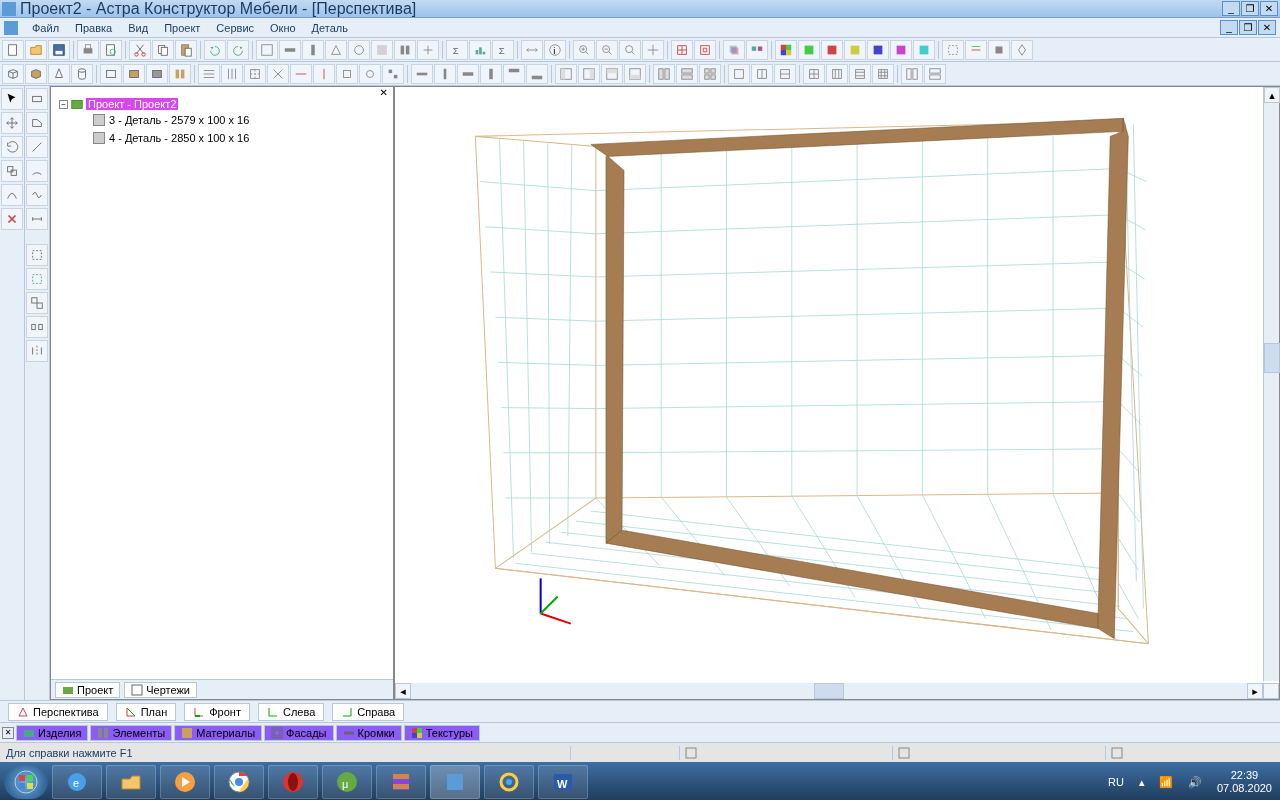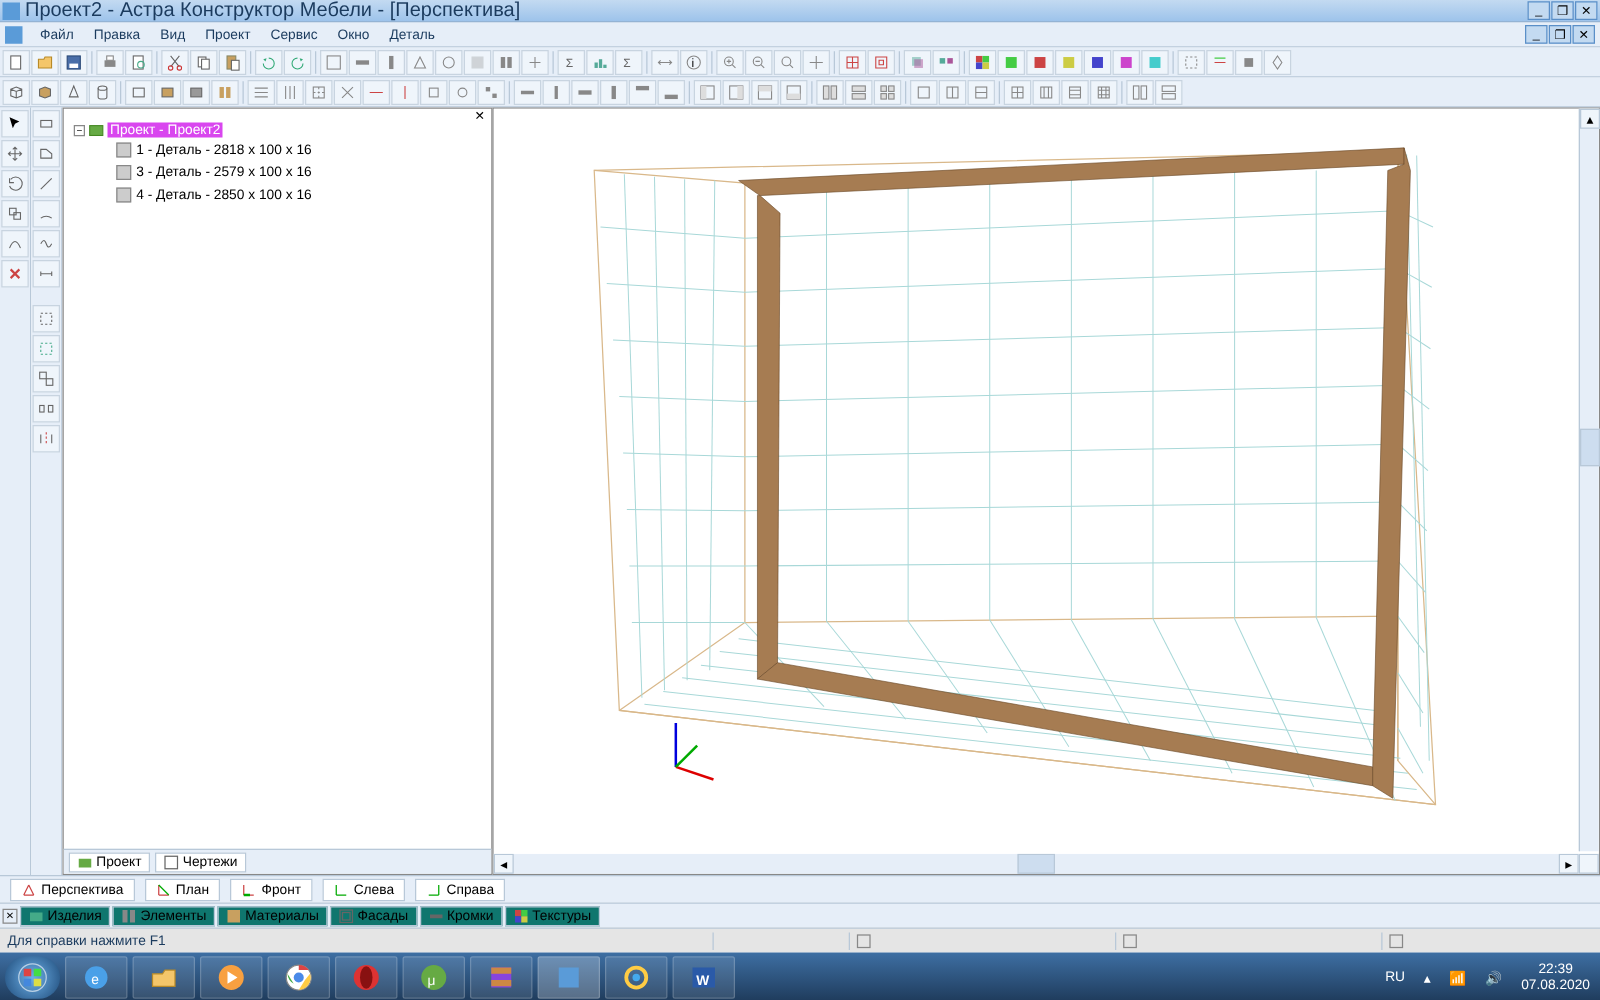--- a/index.html
+++ b/index.html
@@ -40,21 +40,21 @@
 .vp-scroll-v { width: 16px; background: #e6eef8; position: absolute; right: 0; top: 0; bottom: 18px; border-left: 1px solid #b8c8d8; }
 .vp-scroll-h { height: 16px; background: #e6eef8; display: flex; }
 .sbtn { width: 16px; height: 16px; border: 1px solid #b8c8d8; background: #eff5fb; display: flex; align-items: center; justify-content: center; }
 .sthumb { width: 16px; height: 30px; background: #cdddef; border: 1px solid #b8c8d8; margin: auto; }
 .sthumb-h { width: 30px; height: 16px; background: #cdddef; border: 1px solid #b8c8d8; margin: 0 auto; }
 .strack-h { flex: 1; display: flex; align-items: center; justify-content: center; }
 .view-tabs { height: 22px; background: #e6eef8; display: flex; align-items: center; padding: 0 8px; gap: 8px; border-top: 1px solid #b8c8d8; }
 .vtab { padding: 2px 8px; border: 1px solid #b8c8d8; background: #fff; display: flex; align-items: center; gap: 4px; cursor: pointer; }
 .vtab-ico { width: 12px; height: 12px; }
 .panel-tabs { height: 20px; background: #e6eef8; display: flex; align-items: center; padding: 0 2px; gap: 2px; border-top: 1px solid #b8c8d8; }
-.ptab { padding: 1px 6px; border: 1px solid #b8c8d8; background: #0f766e; display: flex; align-items: center; gap: 3px; cursor: pointer; }
+.ptab { padding: 1px 6px; border: 1px solid #b8c8d8; background: #8b5cf6; display: flex; align-items: center; gap: 3px; cursor: pointer; }
 .ptab-close { width: 12px; height: 12px; border: 1px solid #888; font-size: 8px; line-height: 10px; text-align: center; cursor: pointer; }
 .statusbar { height: 20px; background: #e5e5e5; display: flex; align-items: center; padding: 0 6px; border-top: 1px solid #b8c8d8; color: #1b3b5e; }
 .status-sep { width: 1px; height: 14px; background: #b8c8d8; margin: 0 4px; }
 .taskbar { height: 40px; background: linear-gradient(#3e6fa3,#1e3a5a); display: flex; align-items: center; padding: 0 4px; gap: 4px; }
 .start-btn { width: 44px; height: 34px; border-radius: 22px; background: radial-gradient(circle,#6db0e8,#1e4a78); display: flex; align-items: center; justify-content: center; }
 .task-btn { width: 50px; height: 34px; background: rgba(255,255,255,0.1); border: 1px solid rgba(255,255,255,0.2); border-radius: 2px; display: flex; align-items: center; justify-content: center; cursor: pointer; }
 .task-btn.active { background: rgba(255,255,255,0.25); }
 .task-btn svg { width: 24px; height: 24px; }
 .systray { margin-left: auto; display: flex; align-items: center; gap: 15px; color: #fff; font-size: 11px; padding-right: 4px; }
 .clock { display: flex; flex-direction: column; align-items: center; line-height: 13px; }
@@ -667,24 +667,20 @@
   <div class="tree-panel">
     <div class="tree-close">✕</div>
     <div class="tree-body">
       <div class="tree-root">
         <div class="tree-pm">−</div>
         <svg class="tree-ico" viewBox="0 0 16 16">
             <rect x="2" y="4" width="12" height="9" fill="#6a4" stroke="#482"></rect>
           </svg>
         <span class="tree-sel">Проект - Проект2</span>
       </div>
-      <div class="tree-child">
-          <div class="tree-child-ico"></div>
-          <span>1 - Деталь - 2818 x 100 x 16</span>
-        </div>
       <div class="tree-child">
           <div class="tree-child-ico"></div>
           <span>3 - Деталь - 2579 x 100 x 16</span>
         </div>
       <div class="tree-child">
           <div class="tree-child-ico"></div>
           <span>4 - Деталь - 2850 x 100 x 16</span>
         </div>
     </div>
     <div class="tree-tabs">

